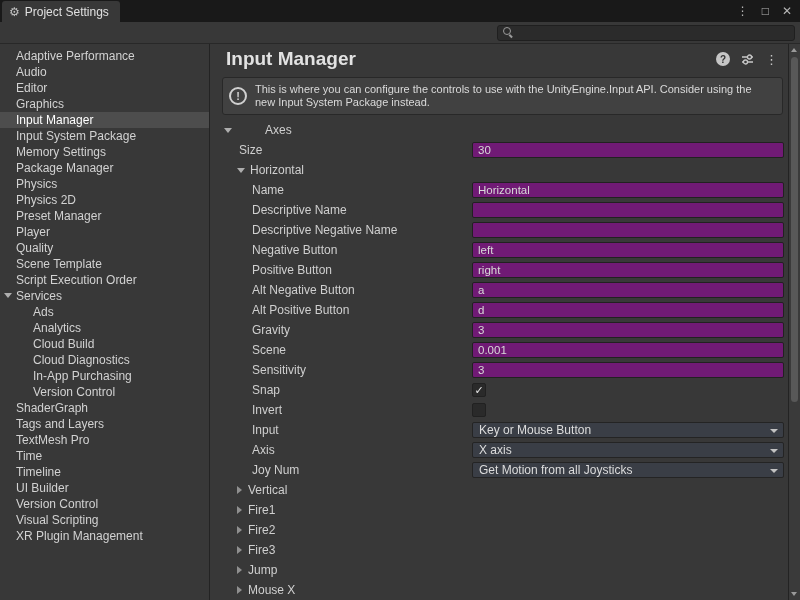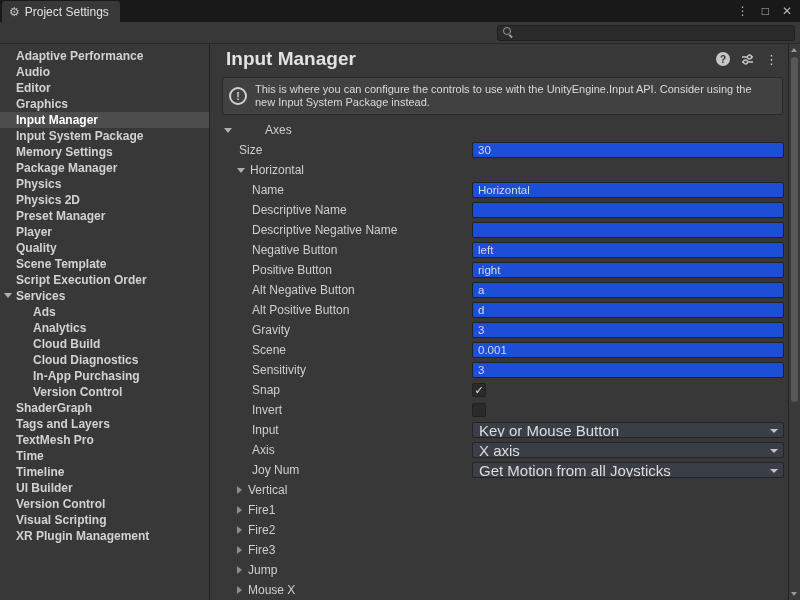--- a/index.html
+++ b/index.html
@@ -20,21 +20,21 @@
   .searchbox input{flex:1;background:transparent;border:none;outline:none;color:#d8d8d8;font-size:11px;font-family:inherit;height:13px;}
   .mag{position:relative;width:11px;height:11px;margin:0 3px 0 5px;flex:none;}
   .mag::before{content:'';position:absolute;left:0;top:0;width:6px;height:6px;border:1.4px solid #9a9a9a;border-radius:50%;}
   .mag::after{content:'';position:absolute;left:7.2px;top:7.2px;width:3.5px;height:1.6px;background:#9a9a9a;transform:rotate(45deg);transform-origin:0 0;}
 
   
   .content{flex:1;display:flex;min-height:0;}
 
   
   .sidebar{width:210px;flex:none;border-right:1px solid #232323;padding-top:4px;position:relative;overflow:hidden;}
-  .sb-item{height:16px;line-height:16px;padding-left:16px;position:relative;white-space:nowrap;font-size:12px;color:#d2d2d2;cursor:default;font-weight:bold;}
+  .sb-item{height:16px;line-height:16px;padding-left:16px;position:relative;white-space:nowrap;font-size:12px;color:#d2d2d2;cursor:default;}
   .sb-item.indent1{padding-left:33px;}
   .sb-item.selected{background:#4d4d4d;color:#ffffff;}
   .sb-item .tri{position:absolute;left:4px;top:5px;}
 
   
   .main{flex:1;min-width:0;position:relative;overflow:hidden;}
   .main-header{display:flex;align-items:center;height:24px;margin-top:3px;padding:0 10px 0 16px;}
   .main-title{font-size:19px;font-weight:700;color:#e2e2e2;flex:1;white-space:nowrap;}
   .header-icons{display:flex;align-items:center;gap:11px;}
   .help-icon{width:14px;height:14px;border-radius:50%;background:#c6c6c6;color:#333;font-size:10px;font-weight:700;display:flex;align-items:center;justify-content:center;cursor:default;}
@@ -46,23 +46,23 @@
   .info-text{font-size:11px;line-height:13px;color:#dadada;}
 
   .prop-rows{margin-top:5px;}
   .prop-row{height:20px;position:relative;}
   .row-left{height:20px;display:flex;align-items:center;}
   .row-label{font-size:12px;color:#cfcfcf;white-space:nowrap;cursor:default;}
   .tri{width:0;height:0;flex:none;display:inline-block;}
   .tri.down{border-left:4px solid transparent;border-right:4px solid transparent;border-top:5px solid #aeaeae;margin-right:5px;}
   .tri.right{border-top:4px solid transparent;border-bottom:4px solid transparent;border-left:5px solid #8f8f8f;margin-right:6px;}
 
-  .tfield{position:absolute;left:262px;right:4px;top:2px;height:16px;background:#1d4ed8;border:1px solid #212121;border-radius:2px;color:#d8d8d8;font-size:11.5px;font-family:inherit;padding:0 5px;outline:none;}
+  .tfield{position:absolute;left:262px;right:4px;top:2px;height:16px;background:#701a75;border:1px solid #212121;border-radius:2px;color:#d8d8d8;font-size:11.5px;font-family:inherit;padding:0 5px;outline:none;}
   .checkbox{position:absolute;left:262px;top:3px;width:14px;height:14px;background:#2a2a2a;border:1px solid #212121;border-radius:2px;color:#e8e8e8;font-size:11px;line-height:12px;text-align:center;cursor:default;}
-  .dropdown{position:absolute;left:262px;right:4px;top:2px;height:16px;background:#3a3e46;border:1px solid #242424;border-radius:2px;display:flex;align-items:center;padding:0 18px 0 6px;color:#dcdcdc;font-size:15px;cursor:default;white-space:nowrap;overflow:hidden;}
+  .dropdown{position:absolute;left:262px;right:4px;top:2px;height:16px;background:#3a3e46;border:1px solid #242424;border-radius:2px;display:flex;align-items:center;padding:0 18px 0 6px;color:#dcdcdc;font-size:12px;cursor:default;white-space:nowrap;overflow:hidden;}
   .dd-arrow{position:absolute;right:5px;top:6px;width:0;height:0;border-left:4px solid transparent;border-right:4px solid transparent;border-top:4px solid #c2c2c2;}
 
   
   .vscroll{width:12px;flex:none;background:#3a3a3a;border-left:1px solid #232323;position:relative;}
   .vthumb{position:absolute;left:2px;right:2px;top:13px;height:62%;background:#585858;border-radius:4px;}
   .sarrow{position:absolute;left:50%;width:0;height:0;}
   .sarrow.up{top:4px;margin-left:-3.5px;border-left:3.5px solid transparent;border-right:3.5px solid transparent;border-bottom:4px solid #9a9a9a;}
   .sarrow.down{bottom:4px;margin-left:-3.5px;border-left:3.5px solid transparent;border-right:3.5px solid transparent;border-top:4px solid #9a9a9a;}
 </style>
 </head>

